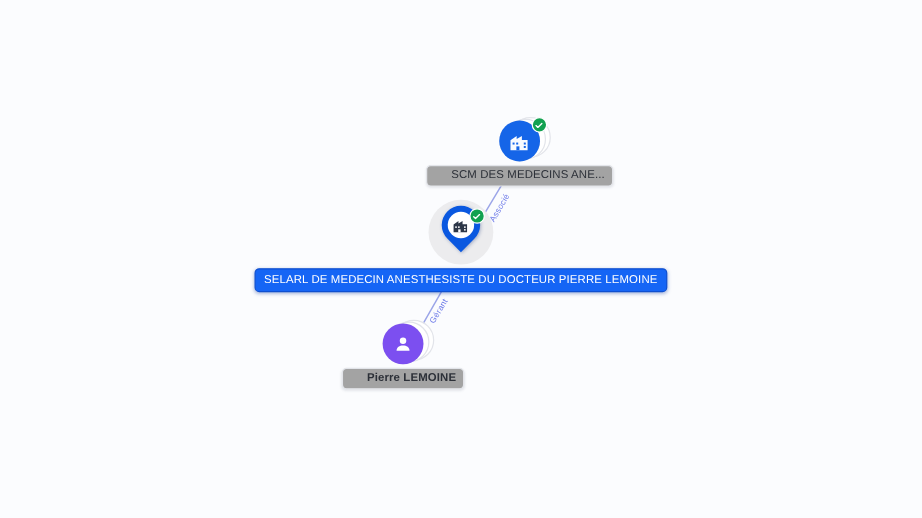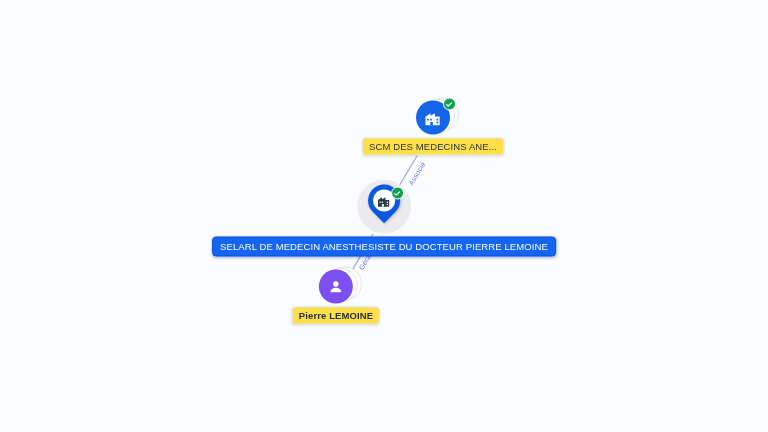--- a/index.html
+++ b/index.html
@@ -128,24 +128,24 @@
     border-radius: 50%;
     background: #ffffff;
     display: flex;
     align-items: center;
     justify-content: center;
   }
 
   
   .node-label {
     margin-top: 3px;
-    background: #fde047;
+    background: #a3a3a3;
     border: 1px solid #e3e5ea;
     border-radius: 4px;
-    padding: 2px 6px 3px 6px;
+    padding: 2px 6px 3px 20px;
     font-size: 9.5px;
     line-height: 11px;
     color: #2c3038;
     white-space: nowrap;
     box-shadow: 0 1px 2px rgba(30,40,70,0.10);
     letter-spacing: 0.1px;
   }
   .node-label.selected {
     background: #1565f5;
     border-color: #0e4fd0;
@@ -196,21 +196,21 @@
       </div>
       <div class="badge-check" style="right:-6px; top:-3px;">
         <svg width="8" height="8" viewBox="0 0 24 24" aria-hidden="true">
           <path d="M5 12.5l4.5 4.5L19.5 7" fill="none" stroke="#ffffff" stroke-width="3.4" stroke-linecap="round" stroke-linejoin="round"></path>
         </svg>
       </div>
     </div>
     <div class="node-label">SCM DES MEDECINS ANE...</div>
   </div>
 
-  <div class="node" style="left:384px; top:218px;">
+  <div class="node" style="left:384px; top:205px;">
     <div class="pin-wrap">
       <div class="pin-halo"></div>
       <div class="pin-shape"></div>
       <div class="pin-inner">
         <svg width="15" height="15" viewBox="0 0 24 24" aria-hidden="true">
           <path d="M3 21V10.5L9.5 6v3.2L15 6v4.2h6V21H3z" fill="#2d3748"></path>
           <rect x="5.2" y="13" width="2.1" height="2.1" fill="#ffffff"></rect>
           <rect x="9" y="13" width="2.1" height="2.1" fill="#ffffff"></rect>
           <rect x="17" y="13" width="2.1" height="2.1" fill="#ffffff"></rect>
           <rect x="17" y="16.6" width="2.1" height="2.1" fill="#ffffff"></rect>

